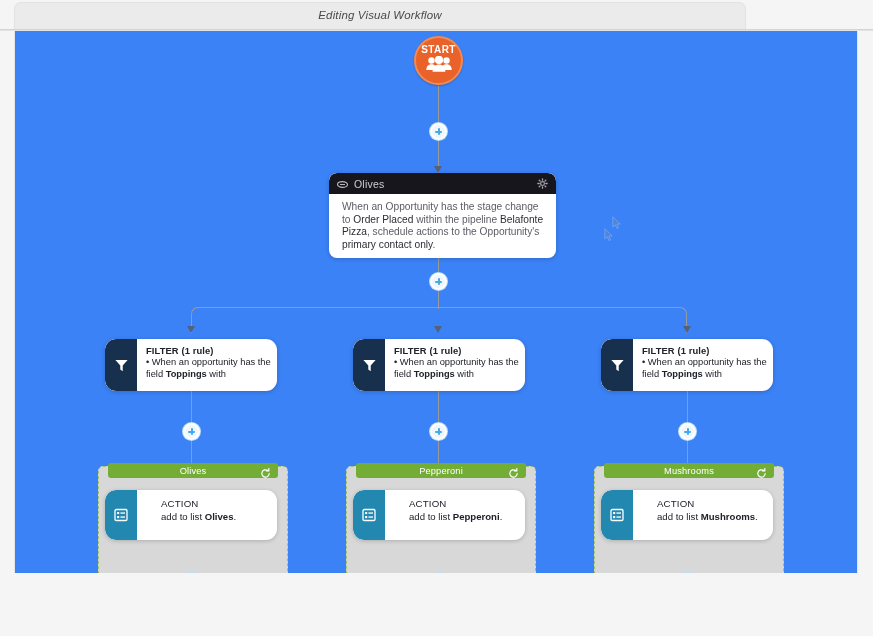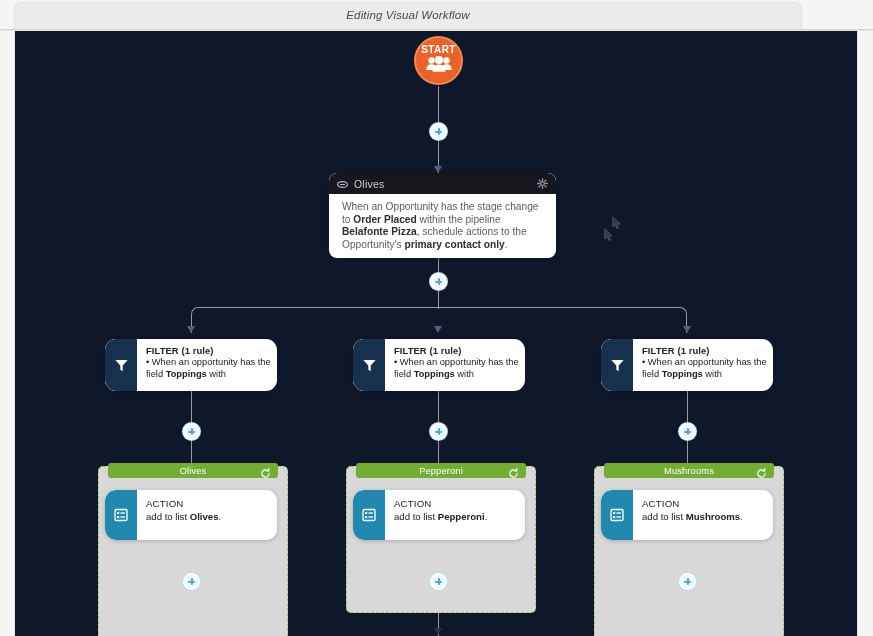--- a/index.html
+++ b/index.html
@@ -6,43 +6,43 @@
   body{
     width:873px;height:636px;overflow:hidden;
     background:#f5f5f5;
     font-family:"Liberation Sans", sans-serif;
     -webkit-font-smoothing:antialiased;
   }
   .app{position:relative;width:873px;height:636px;}
 
   
   .titlebar{
-    position:absolute;left:14px;top:2px;width:788px;height:27px;
+    position:absolute;left:14px;top:2px;width:732px;height:27px;
     background:#ebebeb;
     border:1px solid #e2e2e2;
     border-bottom:none;
     border-radius:7px 7px 0 0;
     box-sizing:border-box;
   }
   .titlebar-text{
     position:absolute;left:0;right:0;top:6px;
     text-align:center;
     font-size:11.5px;font-style:italic;
     color:#4a4a4a;
     letter-spacing:.15px;
   }
   .titlebar-sep{
     position:absolute;left:0;top:29px;width:873px;height:2px;
     background:linear-gradient(180deg,#d0d0d0 0%,#d8d8d8 50%,#efefef 100%);
   }
 
   
   .canvas{
-    position:absolute;left:14px;top:31px;width:844px;height:605px;
-    background:#0f172a;
+    position:absolute;left:14px;top:31px;width:844px;height:542px;
+    background:#3b82f6;
     border-left:1px solid #e4e4e4;border-right:1px solid #e4e4e4;
     box-sizing:border-box;
     overflow:hidden;
   }
   .canvas-inner{position:absolute;left:-14px;top:-31px;width:873px;height:636px;}
 
   
   .vline{position:absolute;width:1px;background:#9a9a9a;}
 
   .bracket{
@@ -108,21 +108,21 @@
     padding:0 8px;
   }
   .trigger-head-title{
     color:#cfcdd4;font-size:10.5px;margin-left:6px;letter-spacing:.2px;
   }
   .trigger-head-right{margin-left:auto;display:flex;align-items:center;}
   .trigger-body{
     padding:7px 10px 6px 13px;
     font-size:10.2px;line-height:12.6px;color:#5d5b64;
   }
-  .trigger-body b{color:#2d2c33;font-weight:bold;}
+  .trigger-body b{color:#2d2c33;font-weight:normal;}
 
   
   .filter{
     position:absolute;width:172px;height:52px;
     border-radius:11px;
     background:#ffffff;
     box-shadow:0 1px 4px rgba(0,0,0,.20);
     display:flex;
     overflow:hidden;
     box-sizing:border-box;
@@ -166,21 +166,21 @@
     background:#ffffff;
     box-shadow:0 1px 4px rgba(0,0,0,.20);
     display:flex;overflow:hidden;box-sizing:border-box;
   }
   .action-ico{
     width:32px;flex:0 0 32px;background:#2288b0;
     border-radius:11px 0 0 11px;
     display:flex;align-items:center;justify-content:center;
   }
   .action-txt{
-    flex:1;padding:8px 7px 0 9px;
+    flex:1;padding:8px 7px 0 24px;
     font-size:9.6px;line-height:12.5px;color:#20222b;
   }
   .action-title{font-size:9.7px;letter-spacing:.15px;}
   .action-desc b{font-weight:bold;}
 
   
   .cursor{position:absolute;opacity:.30;}
 </style>
 </head>
 <body>

